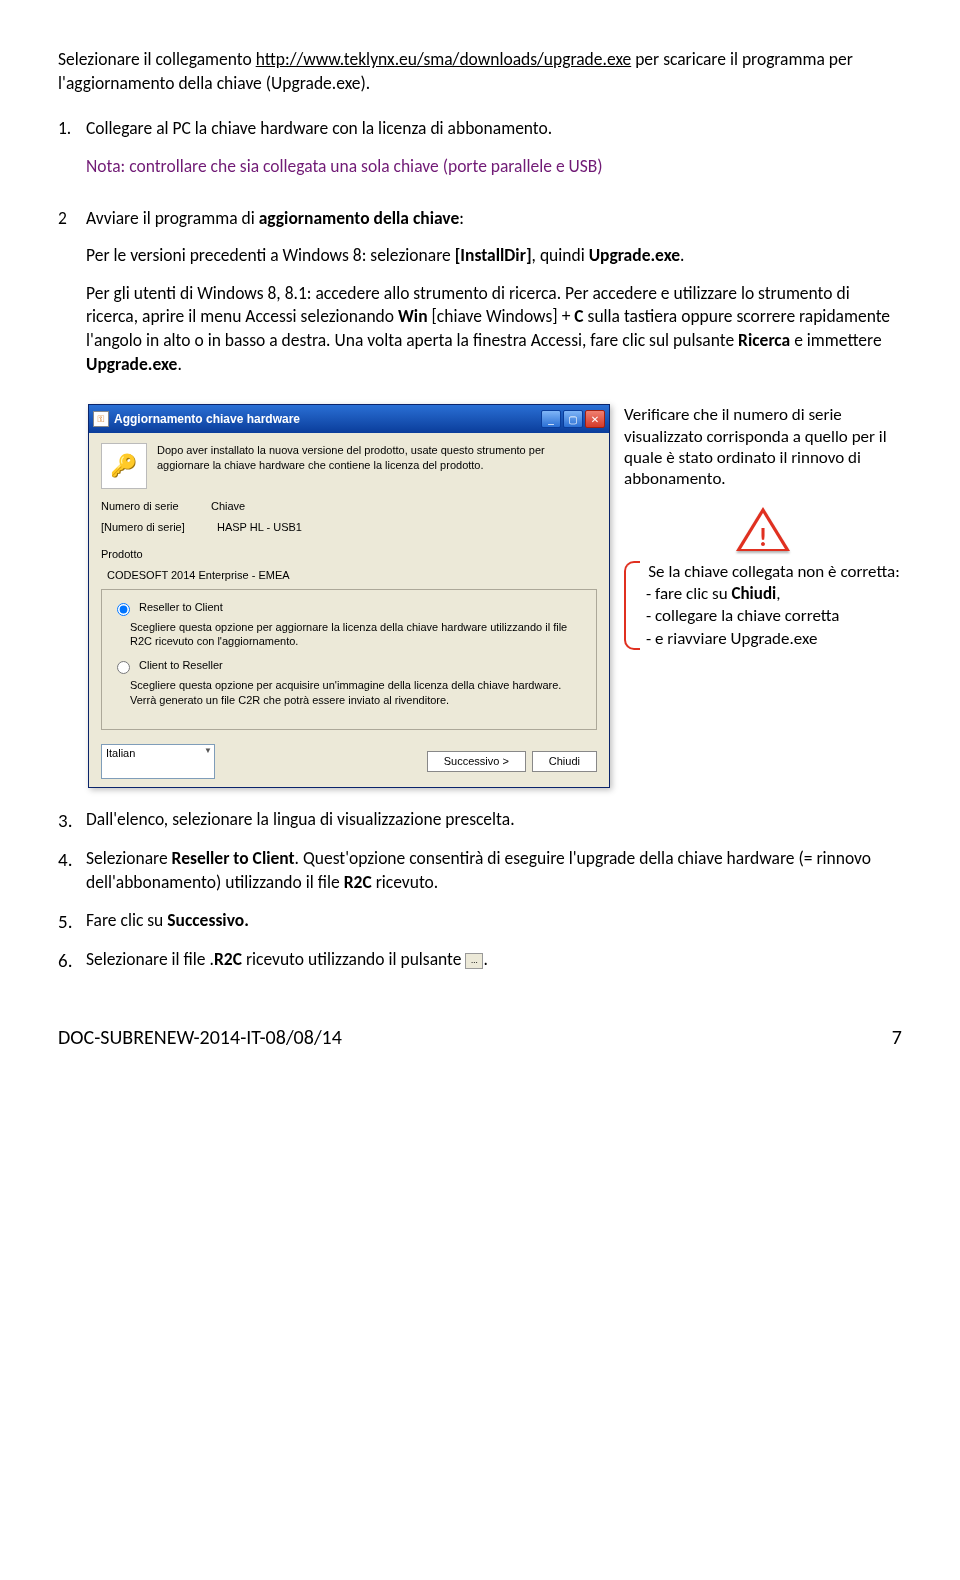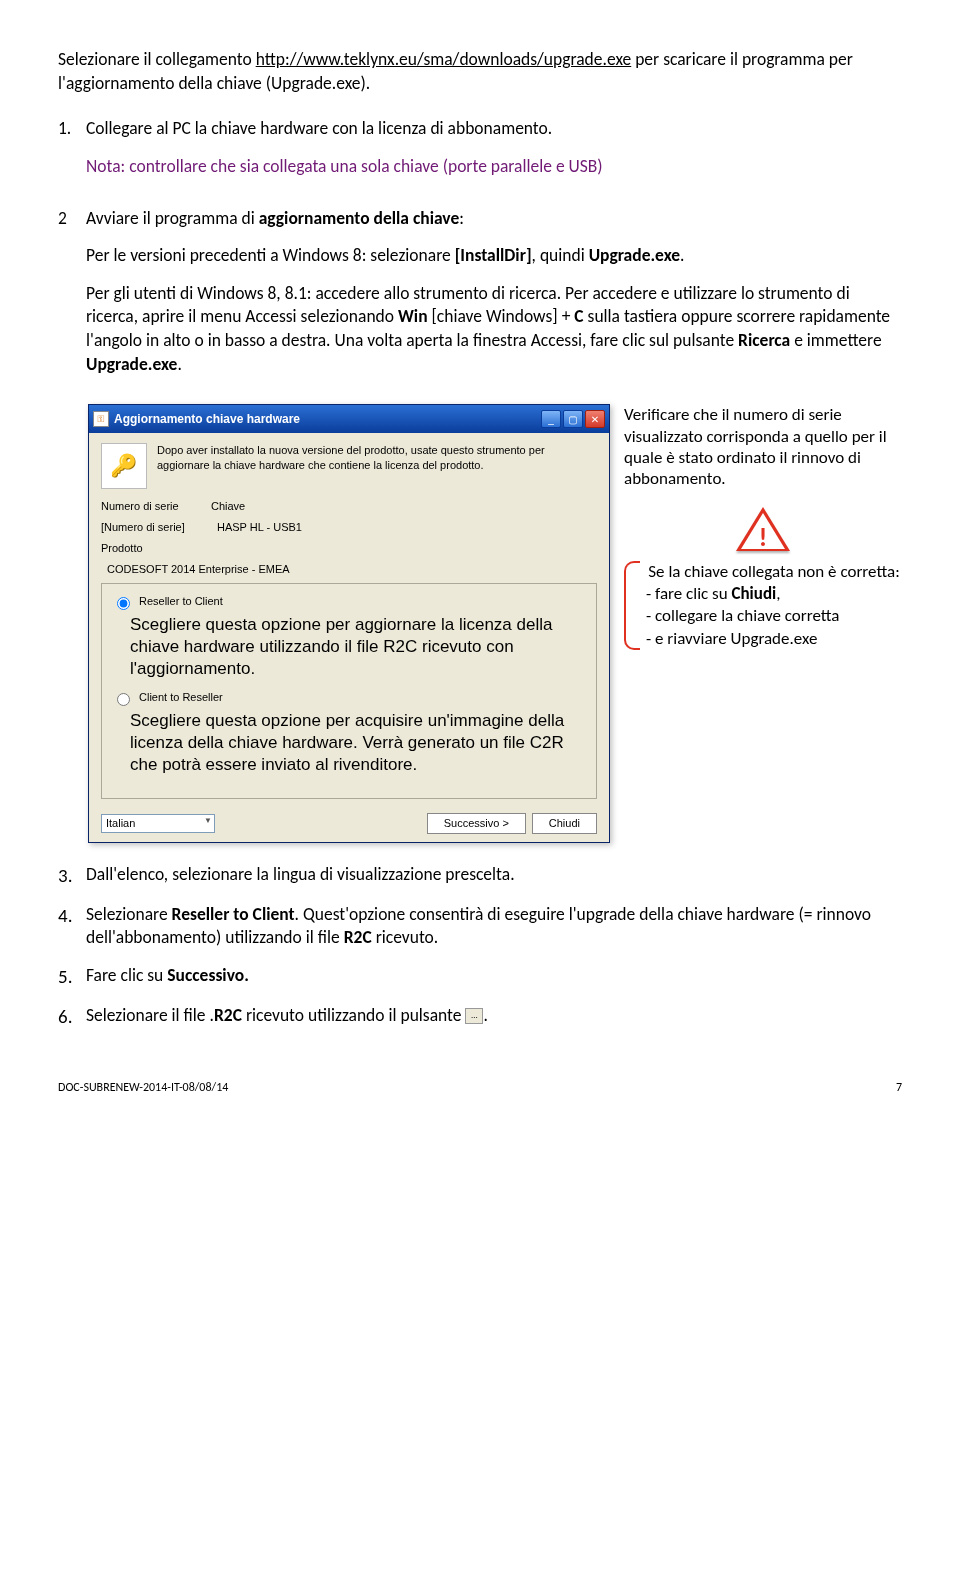--- a/index.html
+++ b/index.html
@@ -31,40 +31,40 @@
   .dlg-body { padding: 10px 12px 8px 12px; }
   .dlg-top { display: flex; gap: 10px; margin-bottom: 10px; }
   .dlg-icon { width: 44px; height: 44px; background: #fff; border: 1px solid #bbb; display:flex; align-items:center; justify-content:center; font-size:22px; }
   .dlg-desc { flex:1; font-size: 11px; line-height: 1.35; }
   .field-row { display: flex; margin-bottom: 6px; }
   .field-row .lbl { width: 110px; }
   .field-row .val { flex: 1; padding-left: 6px; }
   .groupbox { border: 1px solid #aca899; padding: 10px 10px 12px 10px; margin: 6px 0 10px 0; position: relative; }
   .radio-row { display: flex; align-items: flex-start; gap: 6px; margin-bottom: 4px; }
   .radio-row .rtitle { font-size: 11px; margin-bottom: 1px; }
-  .radio-indent { margin-left: 18px; font-size: 17px; line-height: 1.3; margin-bottom: 10px; }
+  .radio-indent { margin-left: 18px; font-size: 11px; line-height: 1.3; margin-bottom: 10px; }
   .dlg-bottom { display: flex; align-items: center; padding-top: 4px; border-top: none; }
-  .lang-combo { border: 1px solid #7f9db9; background: #fff; padding: 1px 18px 1px 4px; font-size: 11px; position: relative; width: 90px; }
+  .lang-combo { border: 1px solid #7f9db9; background: #fff; padding: 1px 18px 17px 4px; font-size: 11px; position: relative; width: 90px; }
   .lang-combo::after { content:"▼"; position:absolute; right:2px; top:1px; font-size:8px; color:#555; }
   .dlg-bottom .spacer { flex:1; }
   .dlg-btn { border: 1px solid #888; background: #ffffff; padding: 2px 16px; font-size: 11px; margin-left: 6px; box-shadow: 1px 1px 0 #fff inset; }
   .side-col { flex: 1; font-size: 17px; line-height: 1.25; }
   .side-block { margin-bottom: 18px; }
   .warn-icon { width: 54px; height: 48px; margin: 4px auto 6px auto; position: relative; }
   .warn-tri { width:0; height:0; border-left:27px solid transparent; border-right:27px solid transparent; border-bottom:44px solid #e03020; position:absolute; top:0; left:0; filter: drop-shadow(0 2px 1px rgba(0,0,0,0.3)); }
   .warn-tri-inner { width:0;height:0;border-left:22px solid transparent;border-right:22px solid transparent;border-bottom:36px solid #fff;position:absolute;top:6px;left:5px; }
   .warn-bang { position:absolute; top:14px; left:0; width:54px; text-align:center; font-weight:bold; font-size:26px; color:#e03020; }
   .brace { width: 14px; border-left: 2px solid #e03020; border-top: 2px solid #e03020; border-bottom: 2px solid #e03020; border-radius: 10px 0 0 10px; margin-right: 6px; }
   .side-sub { display: flex; align-items: stretch; }
   .side-sub-text { flex:1; font-size: 17px; line-height:1.3; }
   .side-sub-text .center { text-align: center; }
   .step3plus { margin-top: 8px; }
   .step3plus .step-num { font-size: 19px; }
   .brws-btn { display:inline-block; width:16px; height:14px; border:1px solid #999; background:#ece9d8; font-size:9px; text-align:center; line-height:12px; vertical-align:middle; }
-  .footer { display:flex; justify-content:space-between; margin-top: 50px; font-size: 12px; }
+  .footer { display:flex; justify-content:space-between; margin-top: 50px; font-size: 20px; }
 </style>
 </head>
 <body>
 
 <div class="intro">
   <span>Selezionare il collegamento </span><span class="link">http://www.teklynx.eu/sma/downloads/upgrade.exe</span><span> per scaricare il programma per l'aggiornamento della chiave (Upgrade.exe).</span>
 </div>
 
 <div class="step-row">
   <div class="step-num">1.</div>
@@ -98,21 +98,21 @@
         <div class="dlg-desc">Dopo aver installato la nuova versione del prodotto, usate questo strumento per aggiornare la chiave hardware che contiene la licenza del prodotto.</div>
       </div>
       <div class="field-row">
         <div class="lbl">Numero di serie</div>
         <div class="lbl" style="width:60px">Chiave</div>
       </div>
       <div class="field-row">
         <div class="lbl">[Numero di serie]</div>
         <div class="val">HASP HL - USB1</div>
       </div>
-      <div class="field-row" style="margin-top:6px">
+      <div class="field-row" style="margin-top:12px">
         <div class="lbl">Prodotto</div>
       </div>
       <div class="field-row">
         <div class="val">CODESOFT 2014 Enterprise - EMEA</div>
       </div>
       <div class="groupbox">
         <div class="radio-row">
           <input type="radio" checked="" style="">
           <div class="rtitle">Reseller to Client</div>
         </div>

